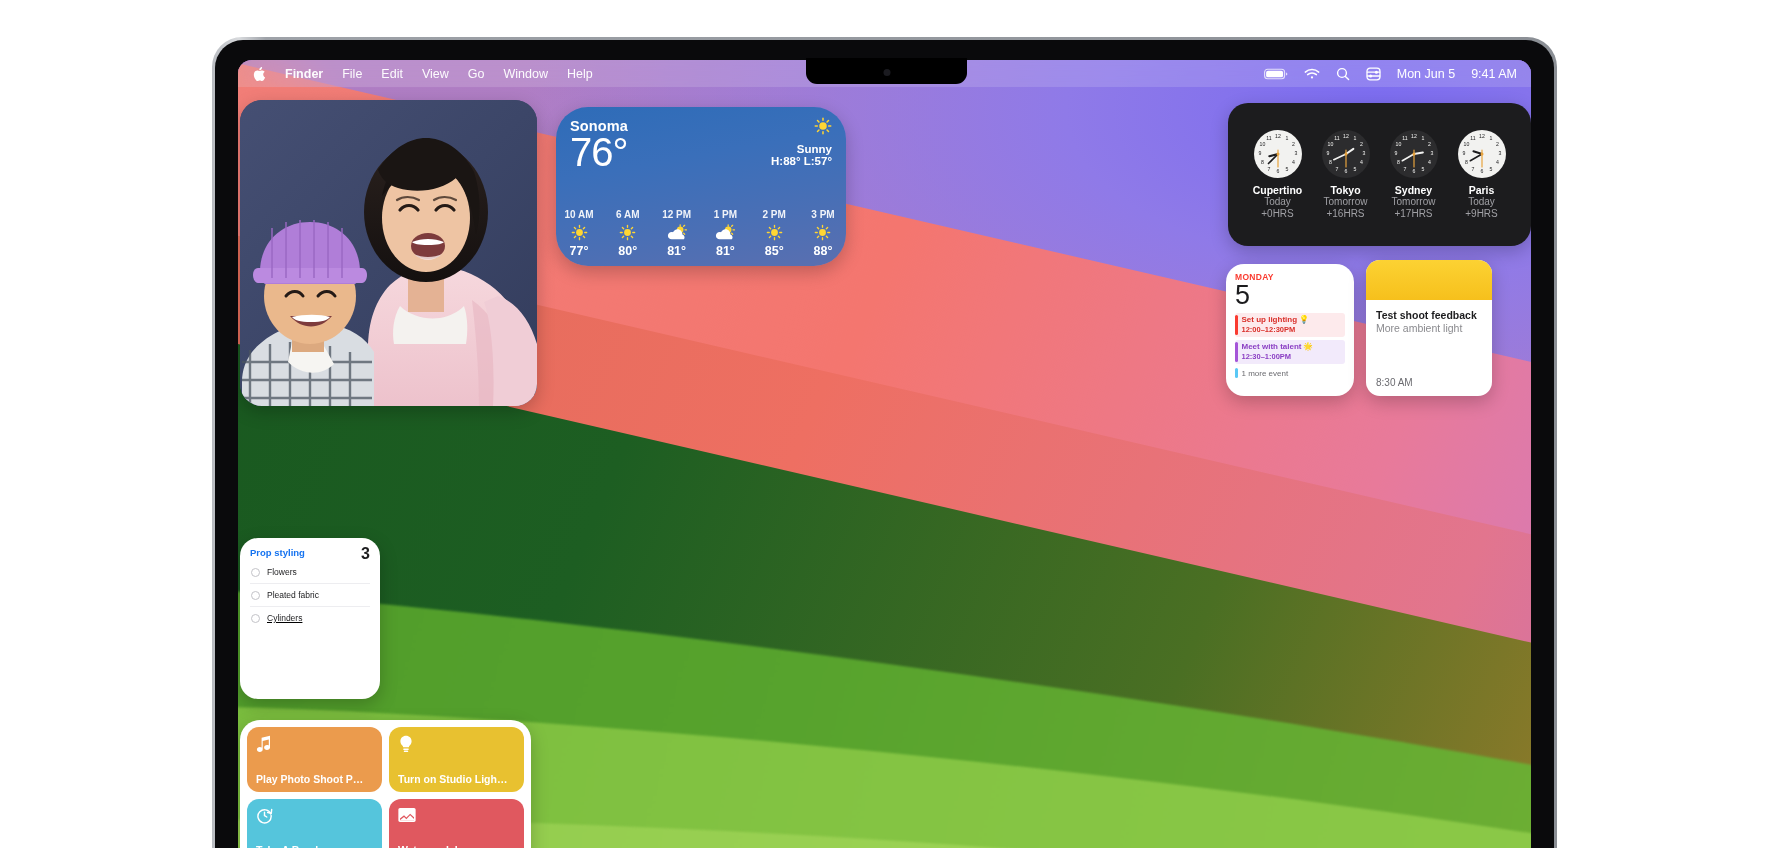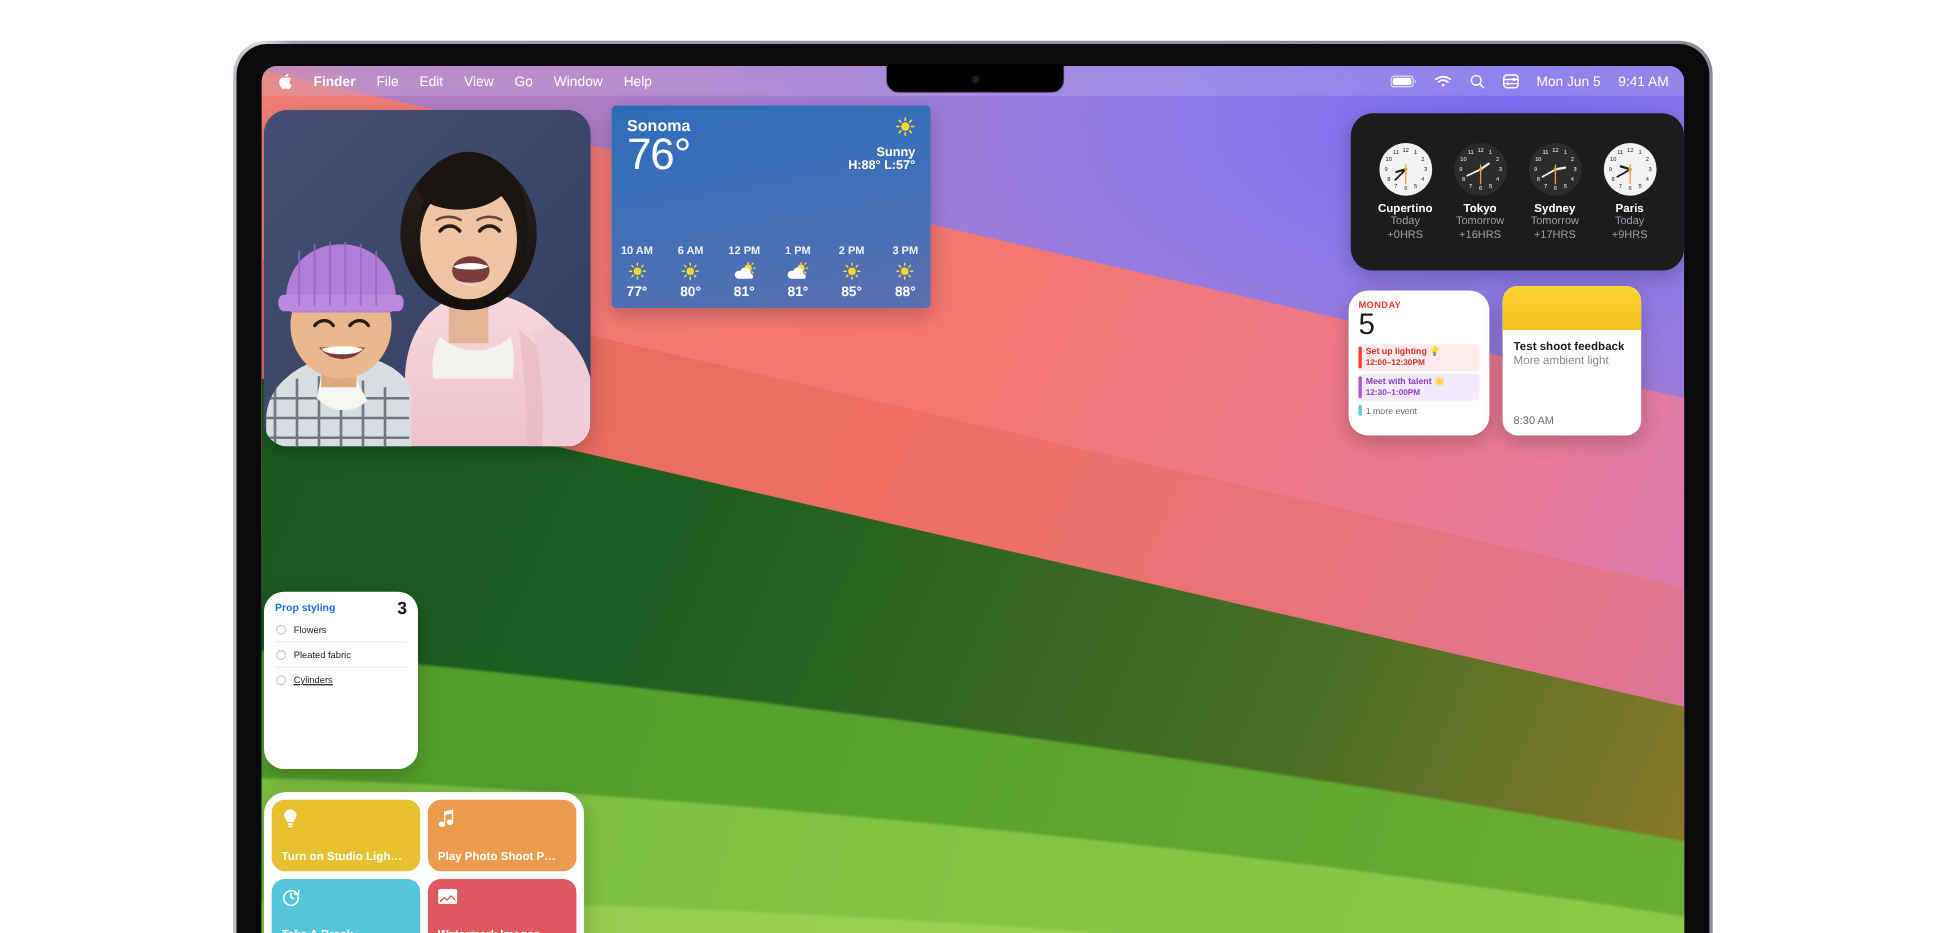--- a/index.html
+++ b/index.html
@@ -130,23 +130,23 @@
   #w-photo {
     left: 2px; top: 40px;
     width: 297px; height: 306px;
     border-radius: 22px;
     overflow: hidden;
   }
   #photo-canvas { position: absolute; inset: 0; background: #3b4668; }
 
   
   #w-weather {
-    left: 318px; top: 36px;
-    width: 290px; height: 184px;
-    border-radius: 4px;
+    left: 318px; top: 47px;
+    width: 290px; height: 159px;
+    border-radius: 32px;
     background: linear-gradient(170deg,#2e6cb8 0%, #3a6fba 35%, #4a6fb5 70%, #5a6fb0 100%);
     color: #fff;
     padding: 11px 14px 10px 14px;
     overflow: hidden;
   }
   #weather-city { font-size: 14.5px; font-weight: 700; letter-spacing: .1px; }
   #weather-temp { font-size: 40px; font-weight: 200; line-height: 40px; margin-top: -2px; letter-spacing: -1px; }
   #weather-right { position: absolute; right: 14px; top: 10px; text-align: right; }
   #weather-cond { font-size: 11.5px; font-weight: 700; margin-top: 4px; }
   #weather-hl { font-size: 11.5px; font-weight: 700; }
@@ -633,38 +633,38 @@
       <div class="rem-circ"></div>
       <div class="rem-label">Pleated fabric</div>
     </div>
     <div class="rem-row">
       <div class="rem-circ"></div>
       <div class="rem-label">Cylinders</div>
     </div>
   </div>
 
   <div class="widget shadow" id="w-short">
+    <div class="sc" id="sc1" style="background: rgb(235, 155, 77);">
+      <span class="sc-icon">
+        <svg width="16" height="18" viewBox="0 0 16 18" fill="#ffffff">
+          <path d="M14 0.8L5.6 2.8v9.6c-0.5-0.3-1.1-0.5-1.8-0.5-1.6 0-2.9 1.1-2.9 2.5s1.3 2.5 2.9 2.5 2.9-1.1 2.9-2.5V6l6.1-1.5v6c-0.5-0.3-1.1-0.4-1.8-0.4-1.6 0-2.9 1.1-2.9 2.5s1.3 2.5 2.9 2.5S14 14 14 12.6z"></path>
+        </svg>
+      </span>
+      <div class="sc-label">Play Photo Shoot P…</div>
+    </div>
     <div class="sc" id="sc0" style="background: rgb(232, 193, 48);">
       <span class="sc-icon">
         <svg width="16" height="18" viewBox="0 0 16 18" fill="#ffffff">
           <path d="M8 0.8C4.9 0.8 2.4 3.2 2.4 6.2c0 1.9 0.9 3.3 1.9 4.4 0.5 0.6 0.8 1.1 0.9 1.7h5.6c0.1-0.6 0.4-1.1 0.9-1.7 1-1.1 1.9-2.5 1.9-4.4C13.6 3.2 11.1 0.8 8 0.8z"></path>
           <rect x="5.2" y="13.4" width="5.6" height="1.5" rx="0.7"></rect>
           <rect x="5.8" y="15.6" width="4.4" height="1.5" rx="0.7"></rect>
         </svg>
       </span>
       <div class="sc-label">Turn on Studio Ligh…</div>
     </div>
-    <div class="sc" id="sc1" style="background: rgb(235, 155, 77);">
-      <span class="sc-icon">
-        <svg width="16" height="18" viewBox="0 0 16 18" fill="#ffffff">
-          <path d="M14 0.8L5.6 2.8v9.6c-0.5-0.3-1.1-0.5-1.8-0.5-1.6 0-2.9 1.1-2.9 2.5s1.3 2.5 2.9 2.5 2.9-1.1 2.9-2.5V6l6.1-1.5v6c-0.5-0.3-1.1-0.4-1.8-0.4-1.6 0-2.9 1.1-2.9 2.5s1.3 2.5 2.9 2.5S14 14 14 12.6z"></path>
-        </svg>
-      </span>
-      <div class="sc-label">Play Photo Shoot P…</div>
-    </div>
     <div class="sc" id="sc2" style="background: rgb(85, 197, 220);">
       <span class="sc-icon">
         <svg width="17" height="17" viewBox="0 0 18 18" fill="none" stroke="#ffffff" stroke-width="1.5" stroke-linecap="round">
           <path d="M15.6 7.4A7 7 0 1 0 16 9"></path>
           <path d="M16.6 2.6L16.2 6.6l-3.9-0.8"></path>
           <path d="M9 5.4V9l2.4 1.6"></path>
         </svg>
       </span>
       <div class="sc-label">Take A Break</div>
     </div>

